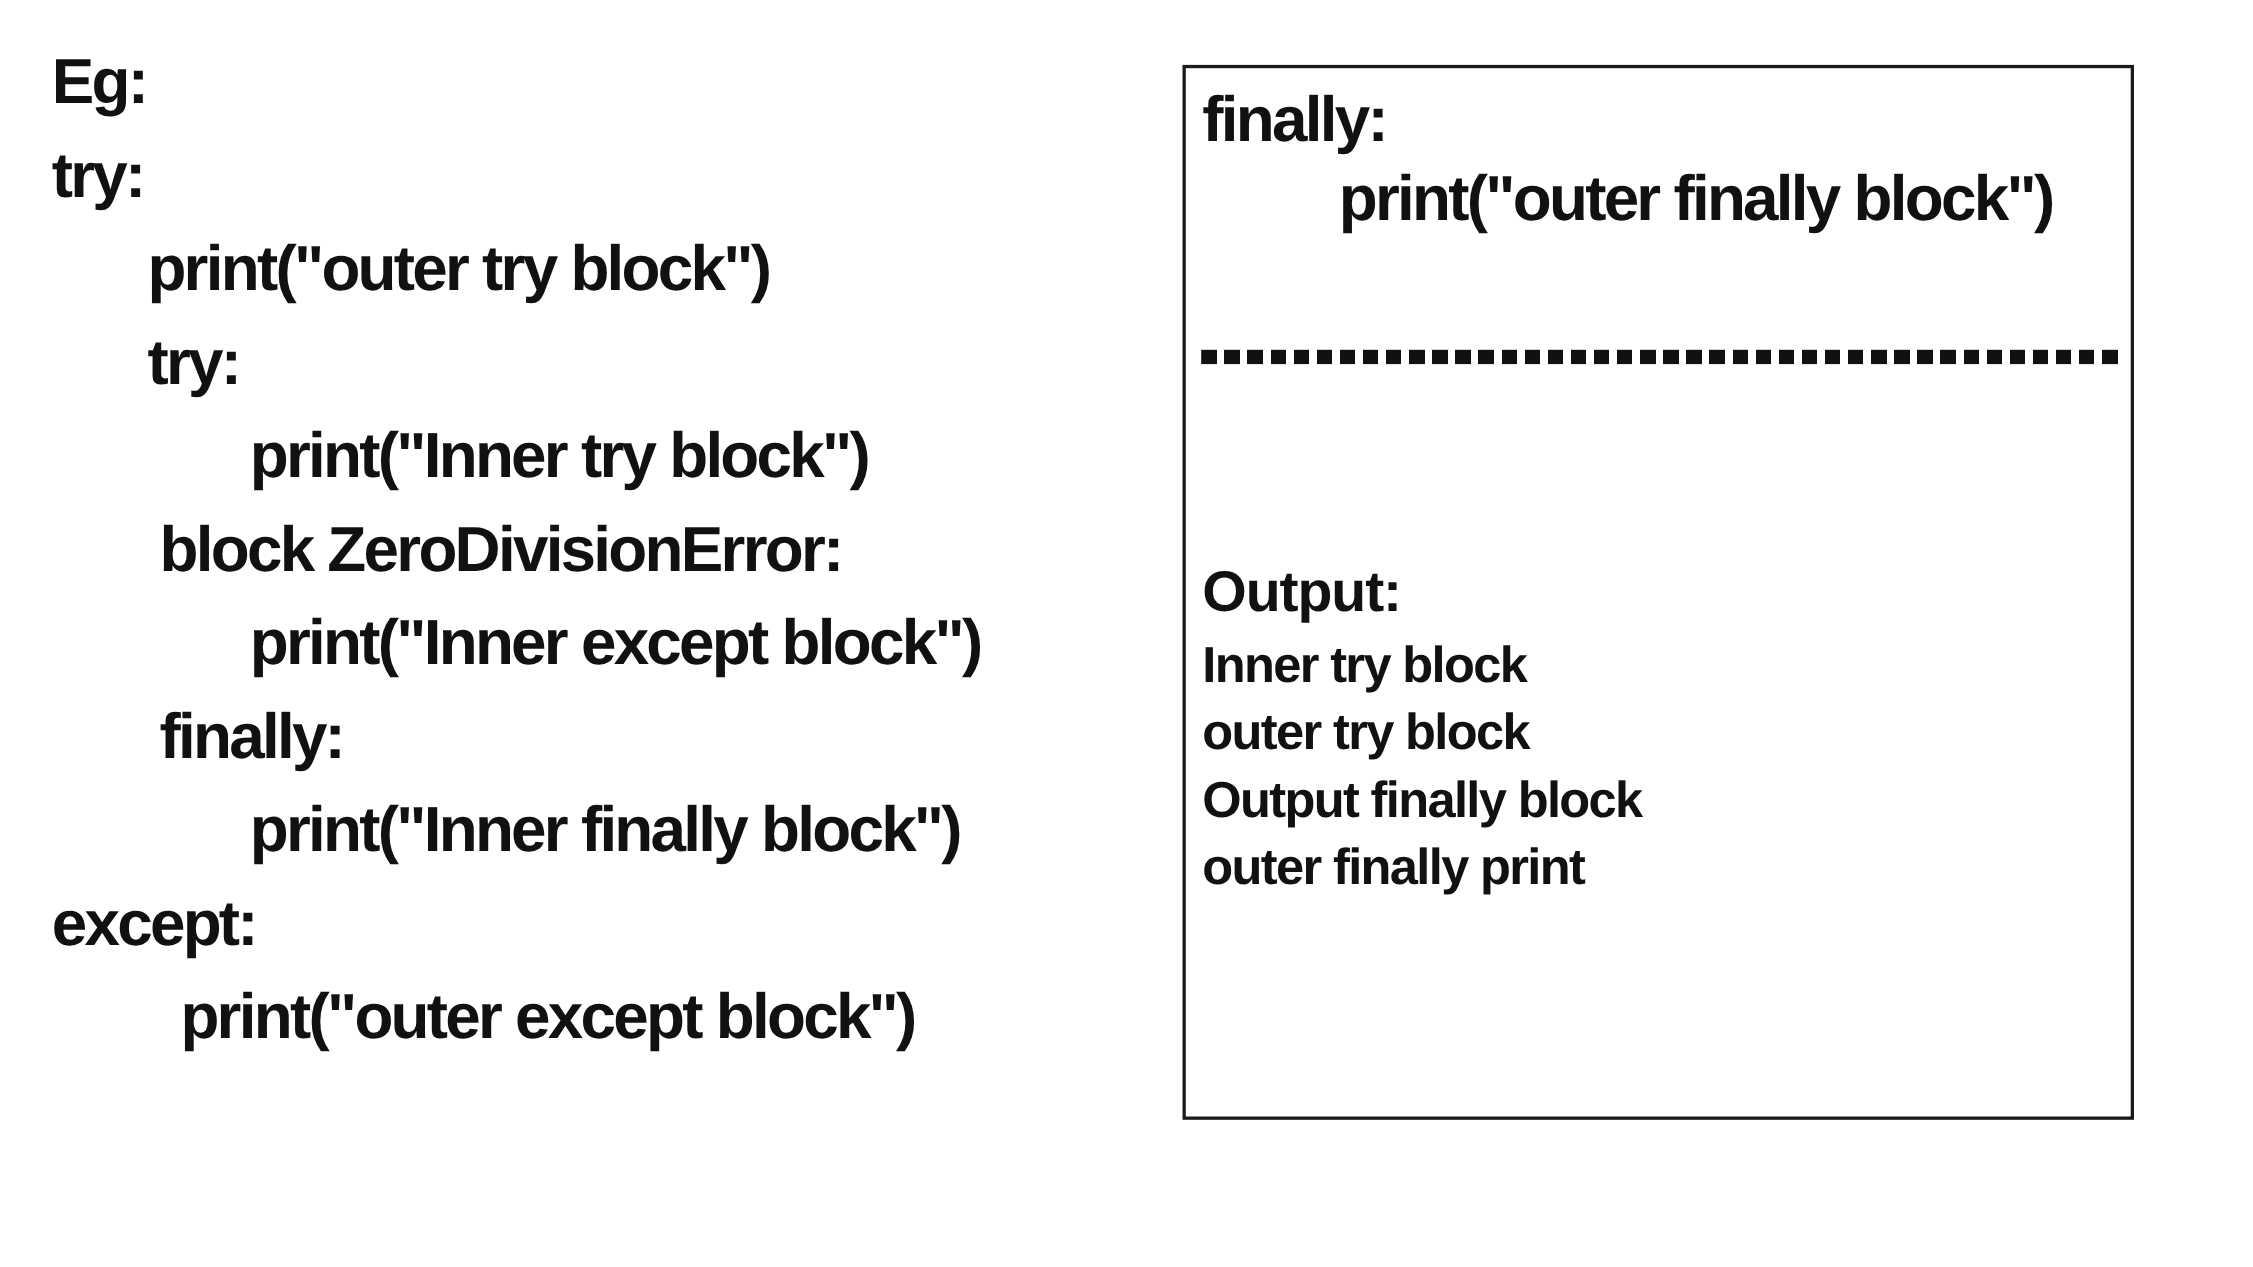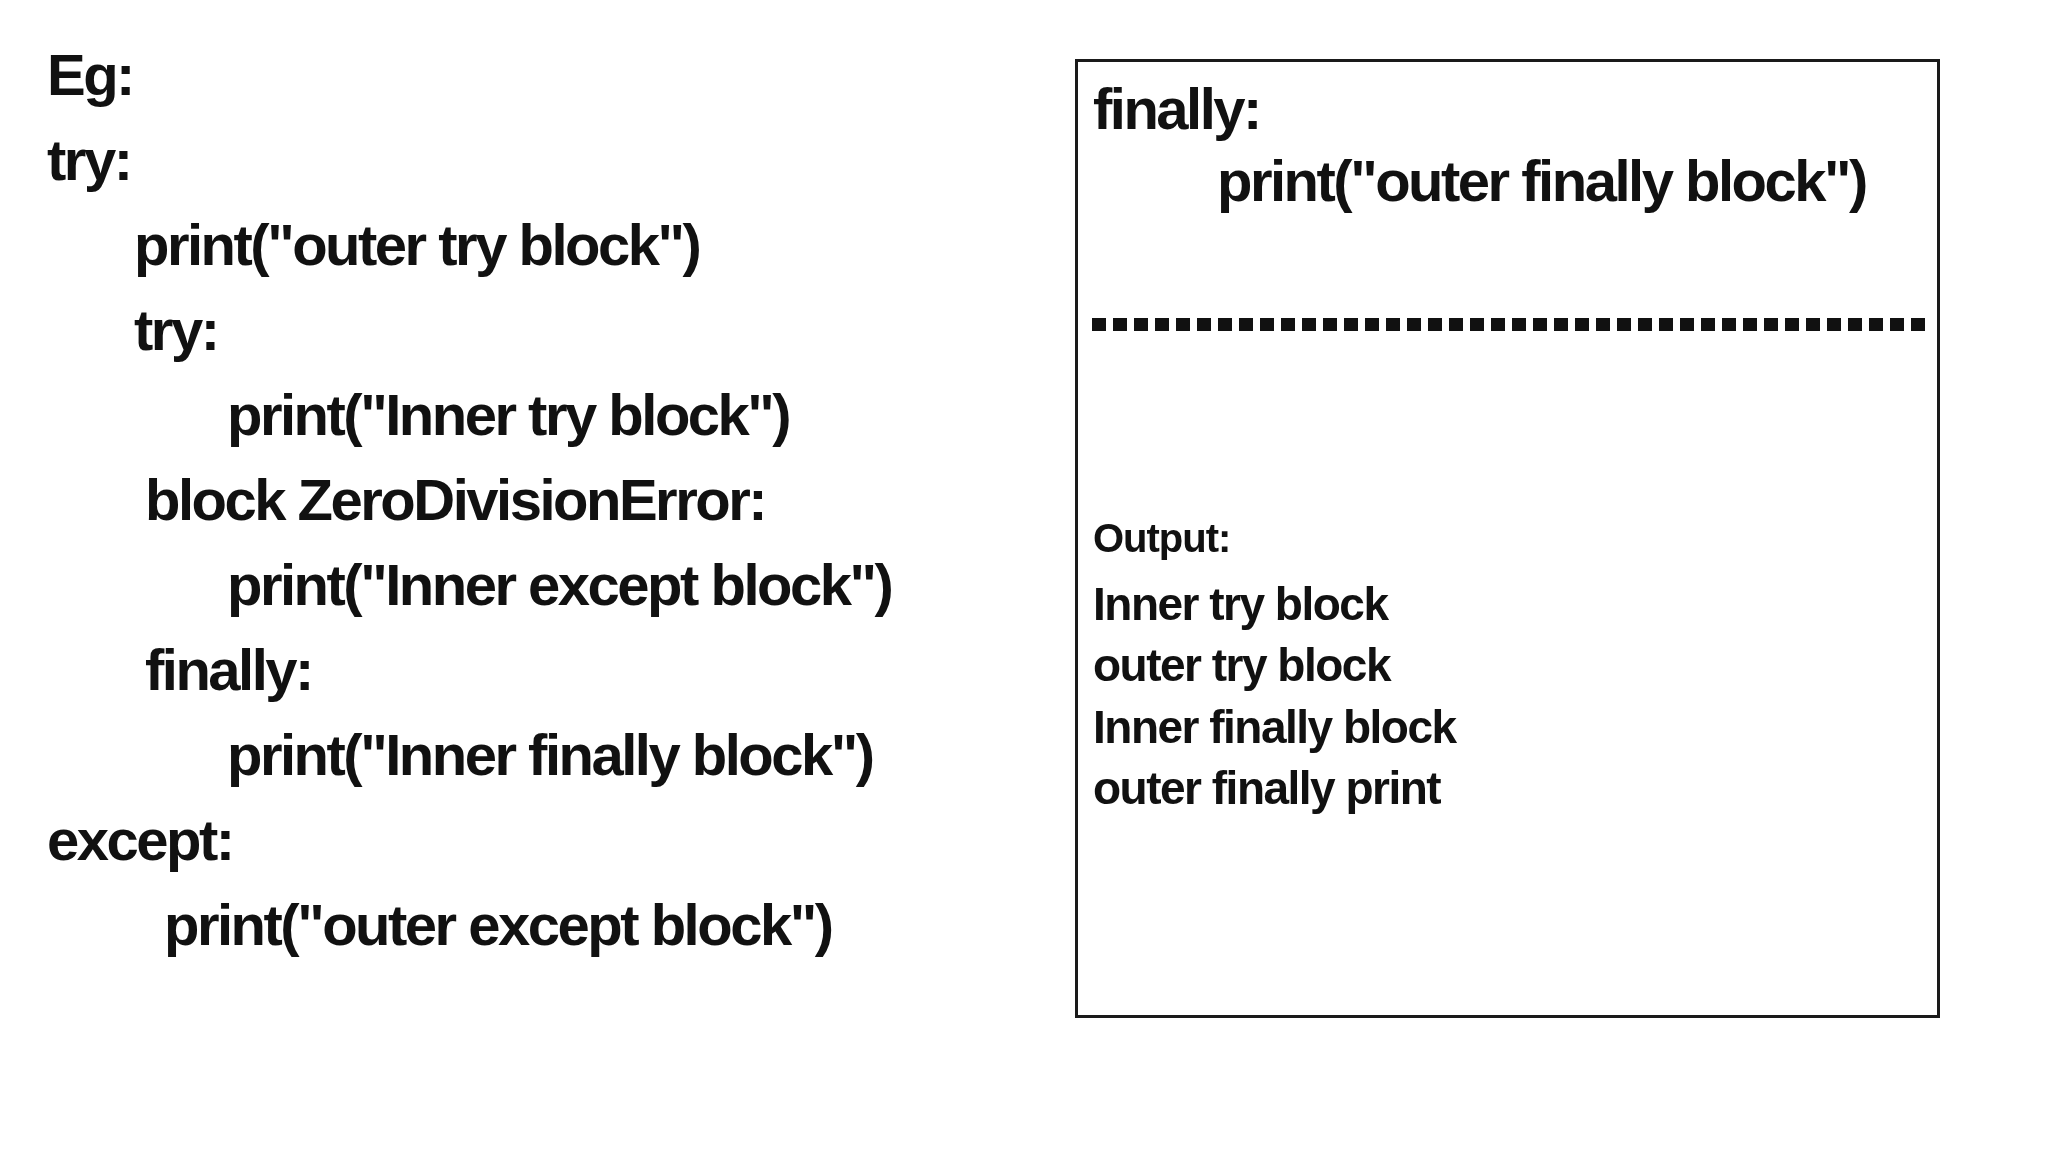--- a/index.html
+++ b/index.html
@@ -69,21 +69,21 @@
     background: repeating-linear-gradient(90deg, #111111 0 14px, transparent 14px 21px);
   }
 
   .out-heading {
     position: absolute;
     left: 15px;
     top: 447px;
     height: 58px;
     display: flex;
     align-items: center;
-    font-size: 40px;
+    font-size: 52px;
     letter-spacing: -1px;
     white-space: pre;
   }
   .out-lines {
     position: absolute;
     left: 15px;
     top: 511px;
   }
   .ol {
     height: 61.5px;
@@ -120,19 +120,19 @@
       <div class="cl bind124">print("outer finally block")</div>
     </div>
 
     <div class="divider"></div>
 
     <div class="out-heading">Output:</div>
 
     <div class="out-lines">
       <div class="ol">Inner try block</div>
       <div class="ol">outer try block</div>
-      <div class="ol">Inner finally block</div>
+      <div class="ol">Output finally block</div>
       <div class="ol">outer finally print</div>
     </div>
 
   </div>
 
 </div>
 
 </body></html>

